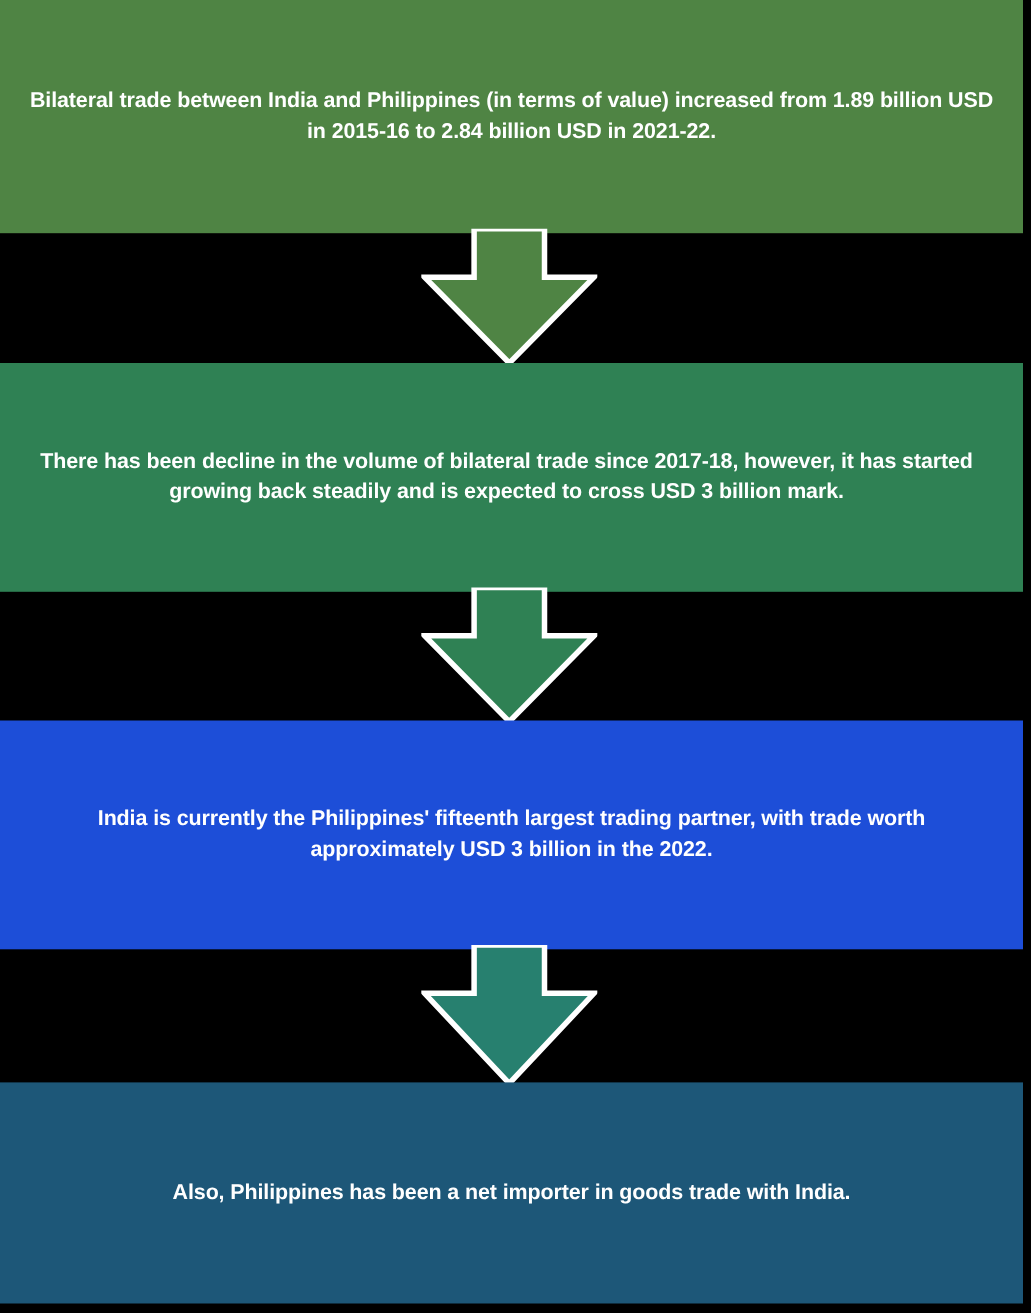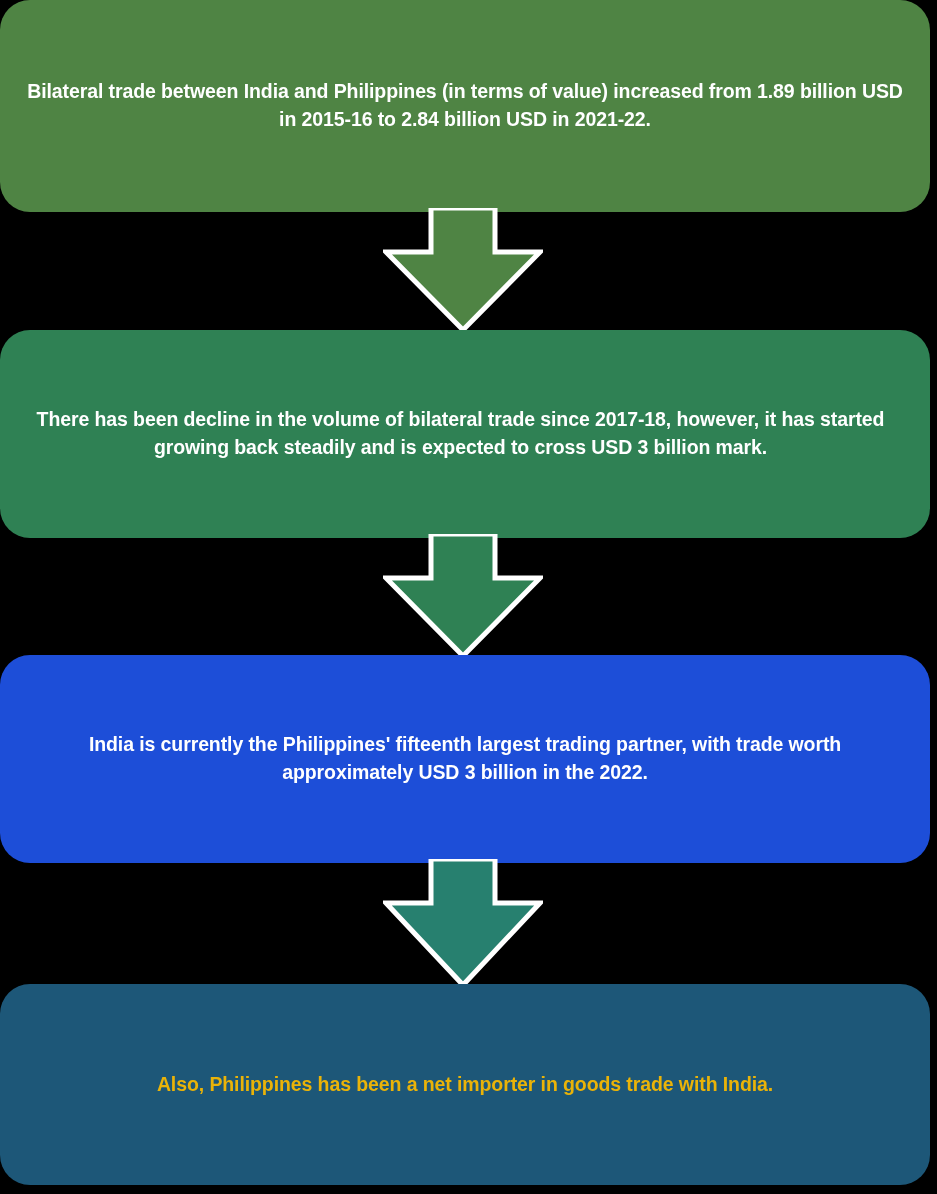--- a/index.html
+++ b/index.html
@@ -22,21 +22,20 @@
     height: 1194px;
     background: #000000;
   }
   .step-box {
     position: absolute;
     box-sizing: border-box;
     display: flex;
     align-items: center;
     justify-content: center;
     padding: 0 22px;
-    border-radius: 30px;
   }
   .step-text {
     color: #ffffff;
     font-family: "Liberation Sans", sans-serif;
     font-weight: bold;
     font-size: 19.5px;
     line-height: 1.42;
     text-align: center;
     letter-spacing: -0.1px;
     width: 100%;
@@ -78,16 +77,16 @@
     <div class="step-text" style="color: rgb(255, 255, 255);">India is currently the Philippines' fifteenth largest trading partner, with trade worth approximately USD 3 billion in the 2022.</div>
   </div>
 
   <div class="connector" id="conn-3" style="left: 383px; top: 859px; width: 160px; height: 130px;">
     <svg id="arrow-3" width="160" height="130" viewBox="0 0 160 130">
       <polygon id="arrow-poly-3" points="48,0 112,0 112,44 157,44 80,126 3,44 48,44" stroke="#FFFFFF" stroke-width="5" stroke-linejoin="miter" fill="#27806F"></polygon>
     </svg>
   </div>
 
   <div class="step-box" id="box-4" style="left: 0px; top: 984px; width: 930px; height: 201px; background: rgb(29, 87, 120);">
-    <div class="step-text" style="color: #eab308;">Also, Philippines has been a net importer in goods trade with India.</div>
+    <div class="step-text" style="color: #ffffff;">Also, Philippines has been a net importer in goods trade with India.</div>
   </div>
 
 </div>
 
 </body></html>

